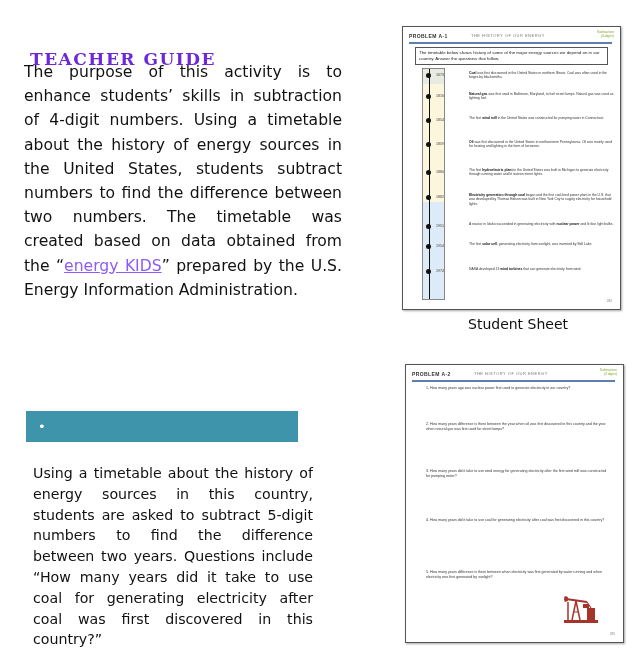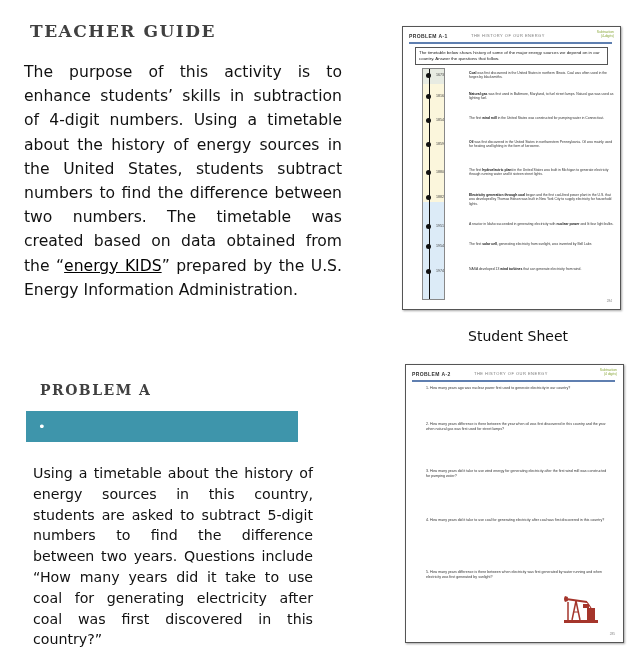--- a/index.html
+++ b/index.html
@@ -1,31 +1,31 @@
 <!DOCTYPE html>
 <html><head>
 <meta charset="utf-8">
 <style>
   * { box-sizing: border-box; margin: 0; padding: 0; }
   html, body { width: 643px; height: 650px; background: #ffffff; overflow: hidden; }
   body { position: relative; font-family: "Liberation Sans", sans-serif; color: #000; }
 
   .heading {
     position: absolute; font-family: "DejaVu Serif", serif; font-weight: bold;
-    letter-spacing: 1.5px; color: #404040;
+    letter-spacing: 1.5px; color: #6d28d9; margin-top: 28px;
   }
   #tg-title { left: 30px; top: 21px; font-size: 17px; }
   #pa-title { left: 40px; top: 382px; font-size: 14px; }
 
   .body-text {
     position: absolute; font-family: "DejaVu Sans", sans-serif; color: #111;
     text-align: justify; text-align-last: left;
   }
   #tg-body { left: 24px; top: 60px; width: 318px; font-size: 15.6px; line-height: 24.2px; }
-  #tg-body a { color: #000000; text-decoration: underline; }
+  #tg-body a { color: #8b5cf6; text-decoration: underline; }
 
   #pa-band {
     position: absolute; left: 26px; top: 411px; width: 272px; height: 31px;
     background: #3e95ab; color: #fff; font-size: 14.5px; font-style: italic;
     display: flex; align-items: center; padding-left: 12px;
     font-family: "DejaVu Sans", sans-serif;
   }
   #pa-band .bullet { font-style: normal; margin-right: 14px; font-size: 13px; }
 
   #pa-body { left: 33px; top: 463px; width: 280px; font-size: 14.2px; line-height: 20.8px; }
@@ -59,21 +59,21 @@
   .tl .line { position: absolute; left: 6px; top: 0; bottom: 0; width: 1px; background: #111; }
 
   .ev { position: absolute; left: 19px; width: 200px; height: 10px; }
   .ev .dot { position: absolute; left: 4px; top: 2px; width: 5px; height: 5px; background: #111; border-radius: 50%; }
   .ev .yr { position: absolute; left: 14px; top: 2px; font-size: 3.6px; color: #444; }
   .ev .txt { position: absolute; left: 47px; top: 0; width: 146px; font-size: 3.4px; line-height: 4.4px; color: #333; }
   .ev .txt b { color: #111; }
 
   .sh-page { position: absolute; right: 8px; bottom: 6px; font-size: 3.2px; color: #888; }
 
-  #sheet1-caption { position: absolute; left: 468px; top: 316px; font-size: 14px; color: #111; font-family: "DejaVu Sans", sans-serif; margin-top: 12px; }
+  #sheet1-caption { position: absolute; left: 468px; top: 316px; font-size: 14px; color: #111; font-family: "DejaVu Sans", sans-serif; }
 
   .q { position: absolute; left: 20px; width: 185px; font-size: 3.6px; line-height: 4.8px; color: #333; }
 
   #pumpjack { position: absolute; left: 157px; top: 225px; width: 36px; height: 34px; }
 </style>
 </head>
 <body>
 
 <div id="tg-title" class="heading">TEACHER GUIDE</div>
 <div id="tg-body" class="body-text"><span>The purpose of this activity is to enhance students’ skills in subtraction of 4-digit numbers. Using a timetable about the history of energy sources in the United States, students subtract numbers to find the difference between two numbers. The timetable was created based on data obtained from the “</span><a>energy KIDS</a><span>” prepared by the U.S. Energy Information Administration.</span></div>

